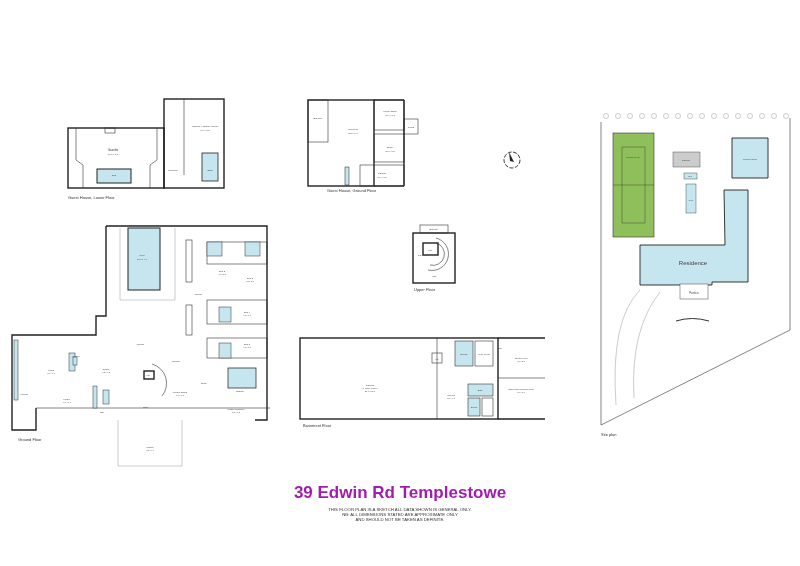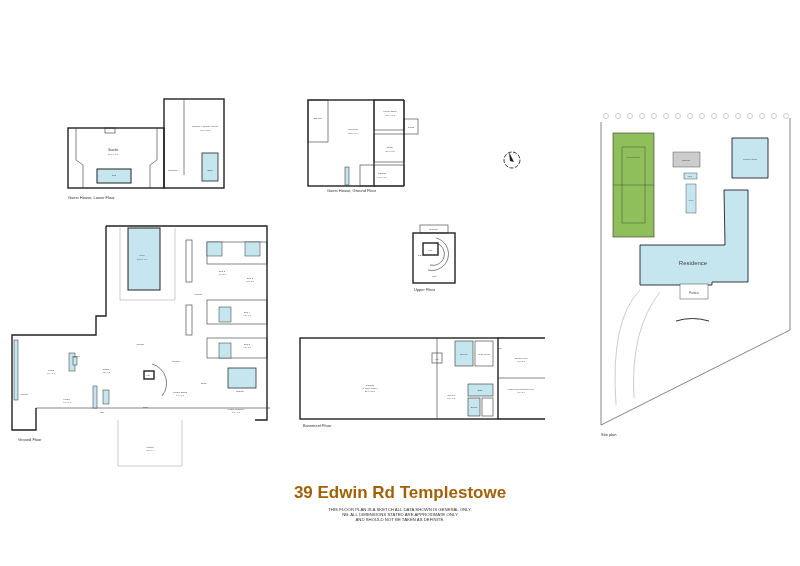--- a/index.html
+++ b/index.html
@@ -1,20 +1,20 @@
 <!DOCTYPE html>
 <html><head>
 <meta charset="utf-8">
 <style>
   html,body{margin:0;padding:0;background:#fff;}
   body{width:800px;height:566px;position:relative;overflow:hidden;font-family:"Liberation Sans",sans-serif;color:#222;}
   svg{position:absolute;left:0;top:0;}
   .lbl{font-family:"Liberation Sans",sans-serif;fill:#444;}
   .cap{position:absolute;font-size:4px;color:#333;white-space:nowrap;}
-  #title{position:absolute;left:0;width:800px;top:483px;text-align:center;font-size:17px;font-weight:bold;color:#a16207;}
+  #title{position:absolute;left:0;width:800px;top:483px;text-align:center;font-size:17px;font-weight:bold;color:#a21caf;}
   #disclaimer{position:absolute;left:0;width:800px;top:507px;text-align:center;font-size:4.3px;line-height:5px;color:#333;}
   #disclaimer div{white-space:nowrap;}
 </style>
 </head>
 <body>
 
 <svg width="800" height="566" viewBox="0 0 800 566">
   <defs>
     <style>.w{fill:none;stroke:#222;stroke-width:1.4}.t{fill:none;stroke:#333;stroke-width:0.6}.g{fill:none;stroke:#999;stroke-width:0.5}</style>
   </defs>

